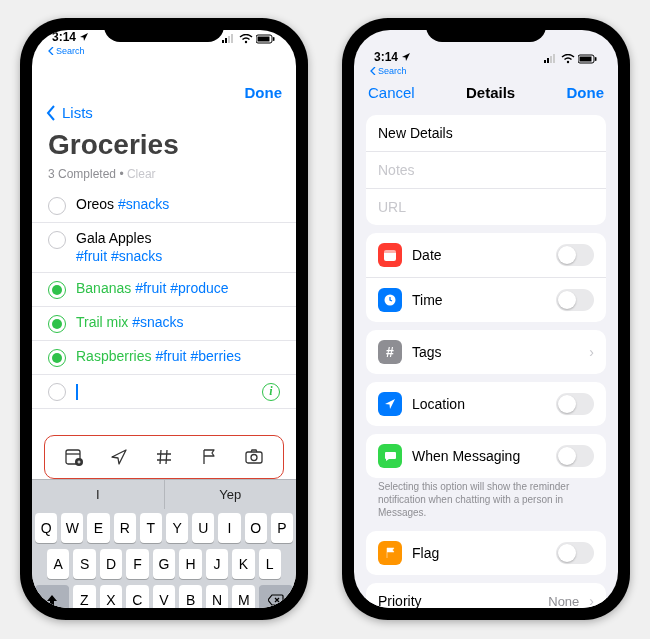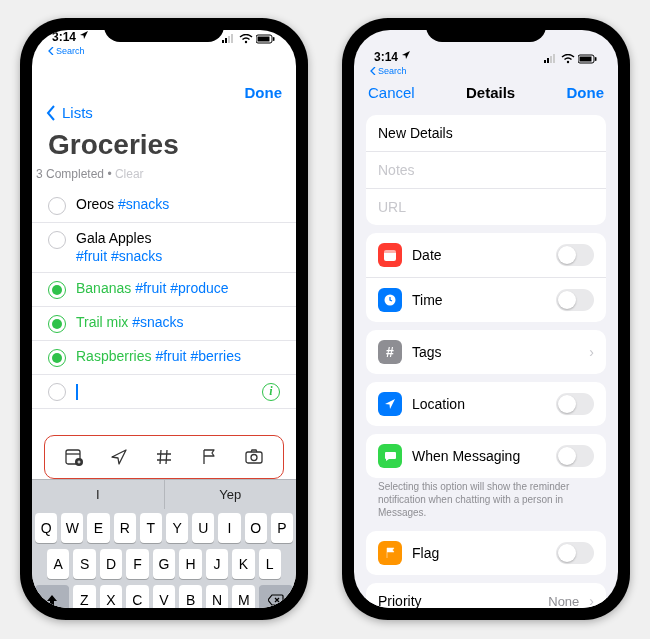--- a/index.html
+++ b/index.html
@@ -1,32 +1,32 @@
 <!DOCTYPE html>
 <html><head>
 <meta charset="utf-8">
 <style>
   * { box-sizing: border-box; margin: 0; padding: 0; font-family: -apple-system, "Helvetica Neue", Arial, sans-serif; -webkit-font-smoothing: antialiased; }
   body { background: #f0f0f0; width: 650px; height: 639px; display: flex; gap: 34px; justify-content: center; padding: 18px 20px; }
   .phone { width: 290px; height: 602px; background: #000; border-radius: 46px; padding: 12px; position: relative; box-shadow: 0 2px 8px rgba(0,0,0,0.3); }
   .screen { width: 100%; height: 100%; background: #fff; border-radius: 36px; overflow: hidden; position: relative; display: flex; flex-direction: column; }
   .notch { position: absolute; top: 0; left: 50%; transform: translateX(-50%); width: 120px; height: 24px; background: #000; border-bottom-left-radius: 16px; border-bottom-right-radius: 16px; z-index: 10; }
   .status-bar { height: 36px; display: flex; justify-content: space-between; align-items: flex-end; padding: 0 20px 2px; font-size: 12px; font-weight: 600; }
-  .sb-left { display:flex; gap:3px; }
+  .sb-left { display:flex; align-items:center; gap:3px; }
   .sb-right { display: flex; gap: 3px; align-items: center; }
   .sub-status { font-size: 9px; color: #007aff; padding: 0 16px 2px; display:flex; align-items:center; gap:2px;}
   .nav { display: flex; justify-content: space-between; align-items: center; padding: 6px 14px; font-size: 15px; }
   .nav .blue { color: #007aff; }
   .nav .bold { font-weight: 600; }
   .nav .title { font-weight:600; color:#000; }
   .nav-left { display:flex; align-items:center; gap:6px;margin-top:40px; }
 
   
   .list-title { color: #404040; font-size: 28px; font-weight: 700; padding: 2px 16px 6px; }
-  .meta { font-size: 12px; color: #8e8e93; padding: 0 4px 8px; }
+  .meta { font-size: 12px; color: #8e8e93; padding: 0 16px 8px; }
   .meta .clear { color:#c7c7cc; }
   .items { flex: 0 0 auto; }
   .item { display: flex; gap: 10px; align-items: flex-start; padding: 7px 16px; border-bottom: 0.5px solid #e5e5ea; font-size: 14px; }
   .circle { width: 18px; height: 18px; border-radius: 50%; border: 1.5px solid #c7c7cc; flex-shrink: 0; margin-top:1px; display:flex; align-items:center; justify-content:center;}
   .circle.checked { border-color: #2fc24a; }
   .circle.checked::after { content:""; width:10px; height:10px; background:#2fc24a; border-radius:50%; }
   .item .txt { color:#000; line-height:1.25;}
   .item .txt.done { color:#2fc24a; font-weight:500;}
   .tag { color:#007aff; }
   .item.new { align-items:center; }

